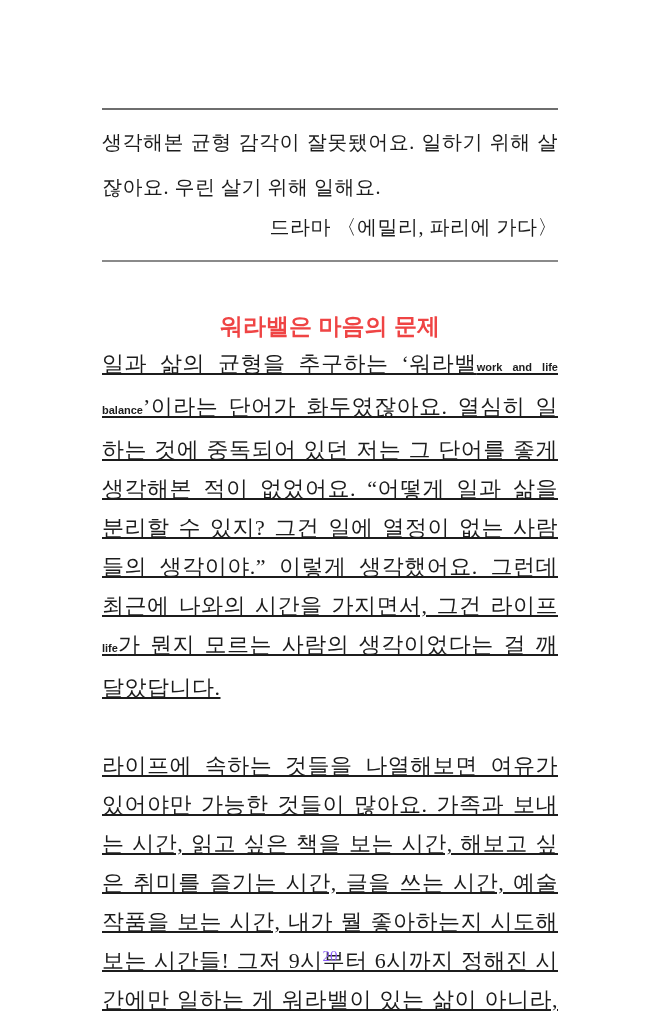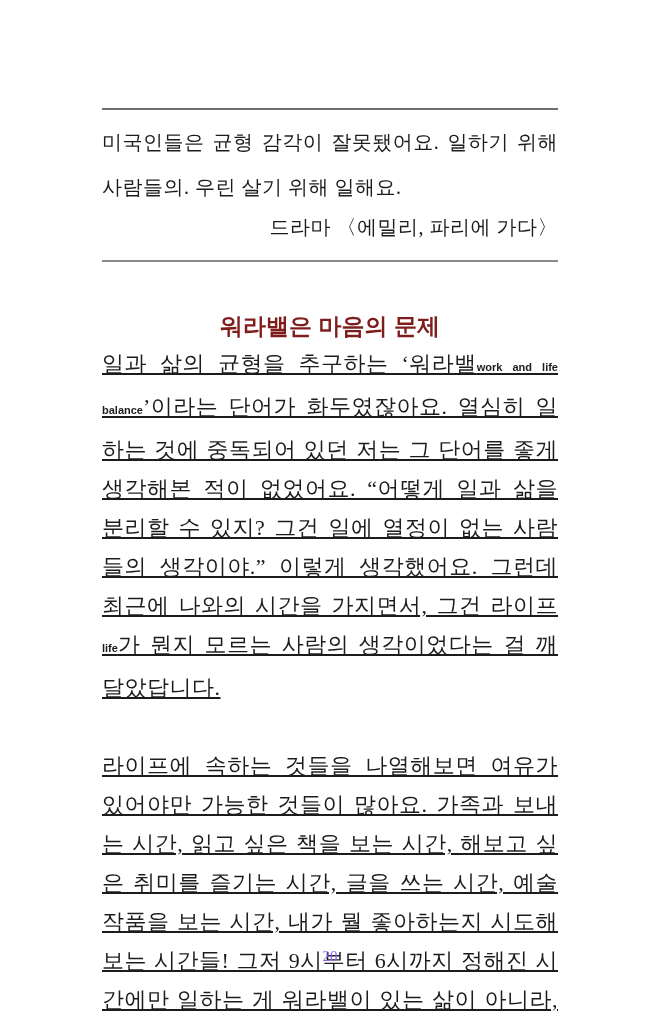--- a/index.html
+++ b/index.html
@@ -48,21 +48,21 @@
     text-align: right;
     margin: 0 0 16px 0;
     letter-spacing: 0.5px;
   }
   .section-heading {
     font-family: "Liberation Sans", "DejaVu Sans", sans-serif;
     font-weight: bold;
     font-size: 23px;
     line-height: 32px;
     text-align: center;
-    color: #7f1d1d;
+    color: #ef4444;
     margin: 48px 0 2px 0;
   }
   .body-paragraph {
     font-size: 22px;
     line-height: 39px;
     text-align: justify;
     margin: 0;
     letter-spacing: 0.5px;
     text-decoration: underline;
   }
@@ -86,21 +86,21 @@
   }
 </style>
 </head>
 <body>
 
 <div class="page">
   <div class="content">
 
     <hr class="rule rule-top">
 
-    <p class="epigraph-text">미국인들은 균형 감각이 잘못됐어요. 일하기 위해 사람들의. 우린 살기 위해 일해요.</p>
+    <p class="epigraph-text">생각해본 균형 감각이 잘못됐어요. 일하기 위해 살잖아요. 우린 살기 위해 일해요.</p>
 
     <p class="epigraph-attribution">드라마 〈에밀리, 파리에 가다〉</p>
 
     <hr class="rule rule-bottom">
 
     <h2 class="section-heading">워라밸은 마음의 문제</h2>
 
     <div id="paragraphs">
         <p class="body-paragraph"><span>일과 삶의 균형을 추구하는 ‘워라밸</span><span class="annotation">work and life balance</span><span>’이라는 단어가 화두였잖아요. 열심히 일하는 것에 중독되어 있던 저는 그 단어를 좋게 생각해본 적이 없었어요. “어떻게 일과 삶을 분리할 수 있지? 그건 일에 열정이 없는 사람들의 생각이야.” 이렇게 생각했어요. 그런데 최근에 나와의 시간을 가지면서, 그건 라이프</span><span class="annotation">life</span><span>가 뭔지 모르는 사람의 생각이었다는 걸 깨달았답니다.</span></p>
         <p class="body-paragraph"><span>라이프에 속하는 것들을 나열해보면 여유가 있어야만 가능한 것들이 많아요. 가족과 보내는 시간, 읽고 싶은 책을 보는 시간, 해보고 싶은 취미를 즐기는 시간, 글을 쓰는 시간, 예술 작품을 보는 시간, 내가 뭘 좋아하는지 시도해보는 시간들! 그저 9시부터 6시까지 정해진 시간에만 일하는 게 워라밸이 있는 삶이 아니라, 내 마음에 여유가 있어야 가능한 일이더라고요.</span></p>

